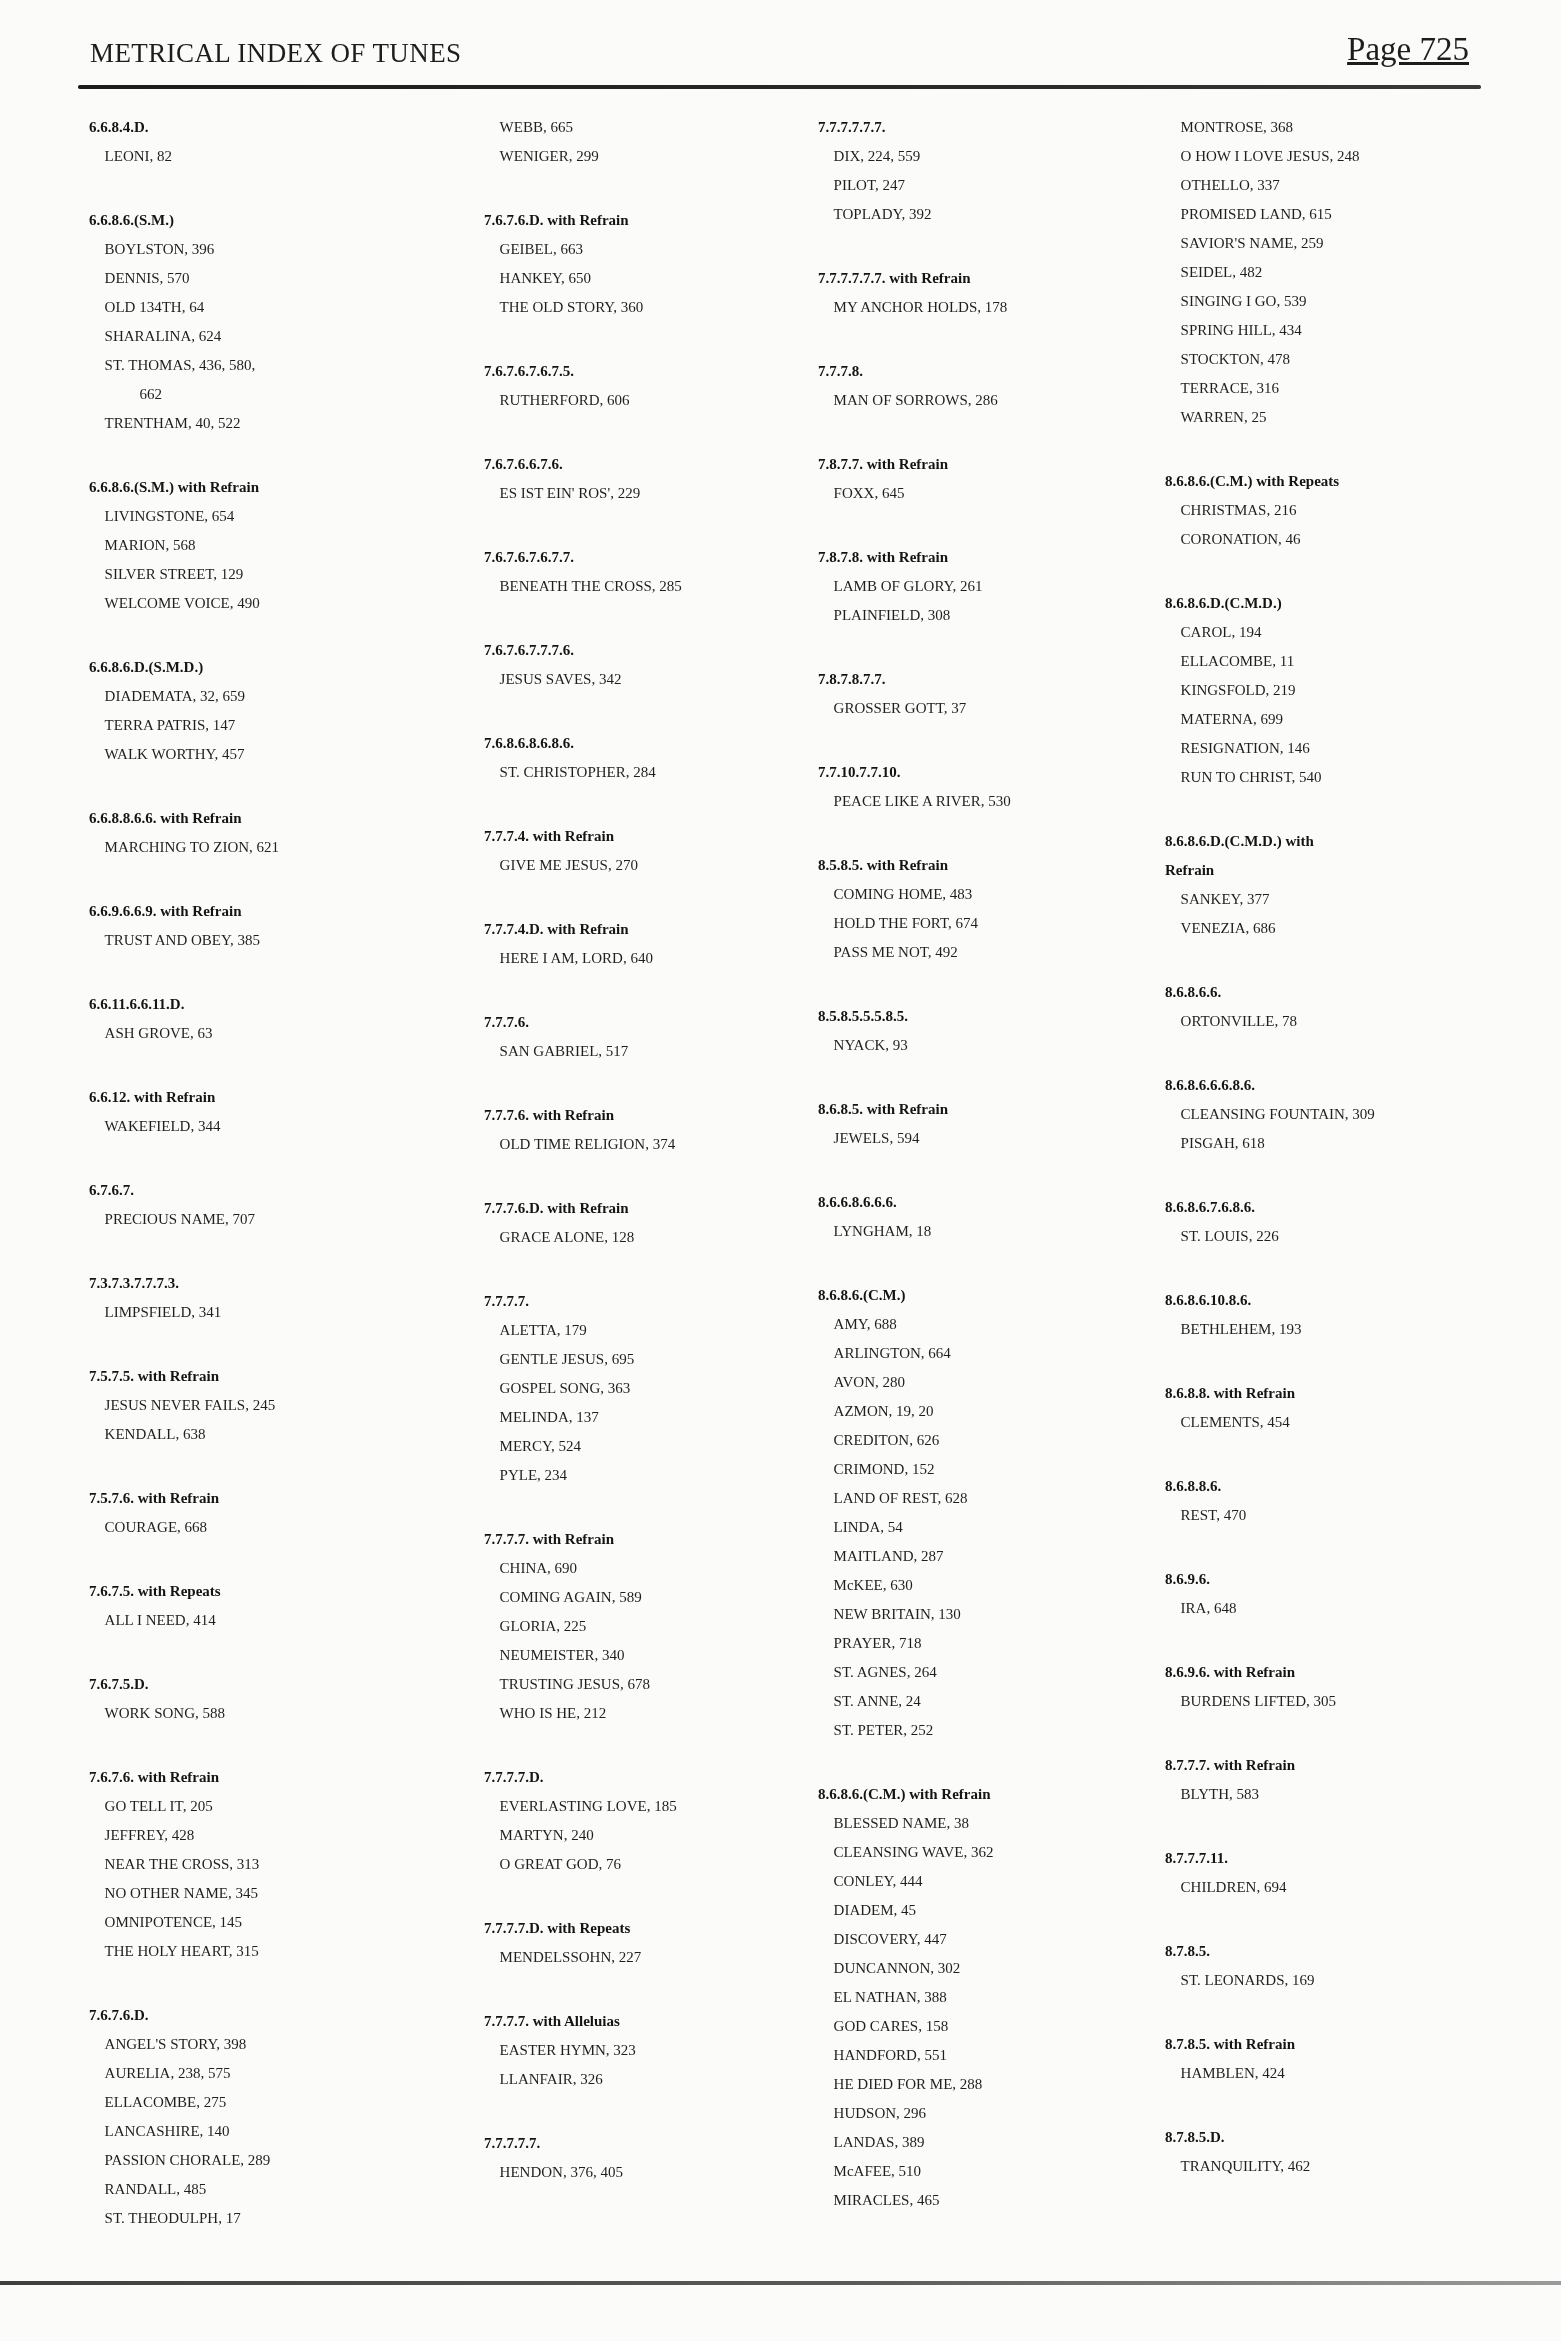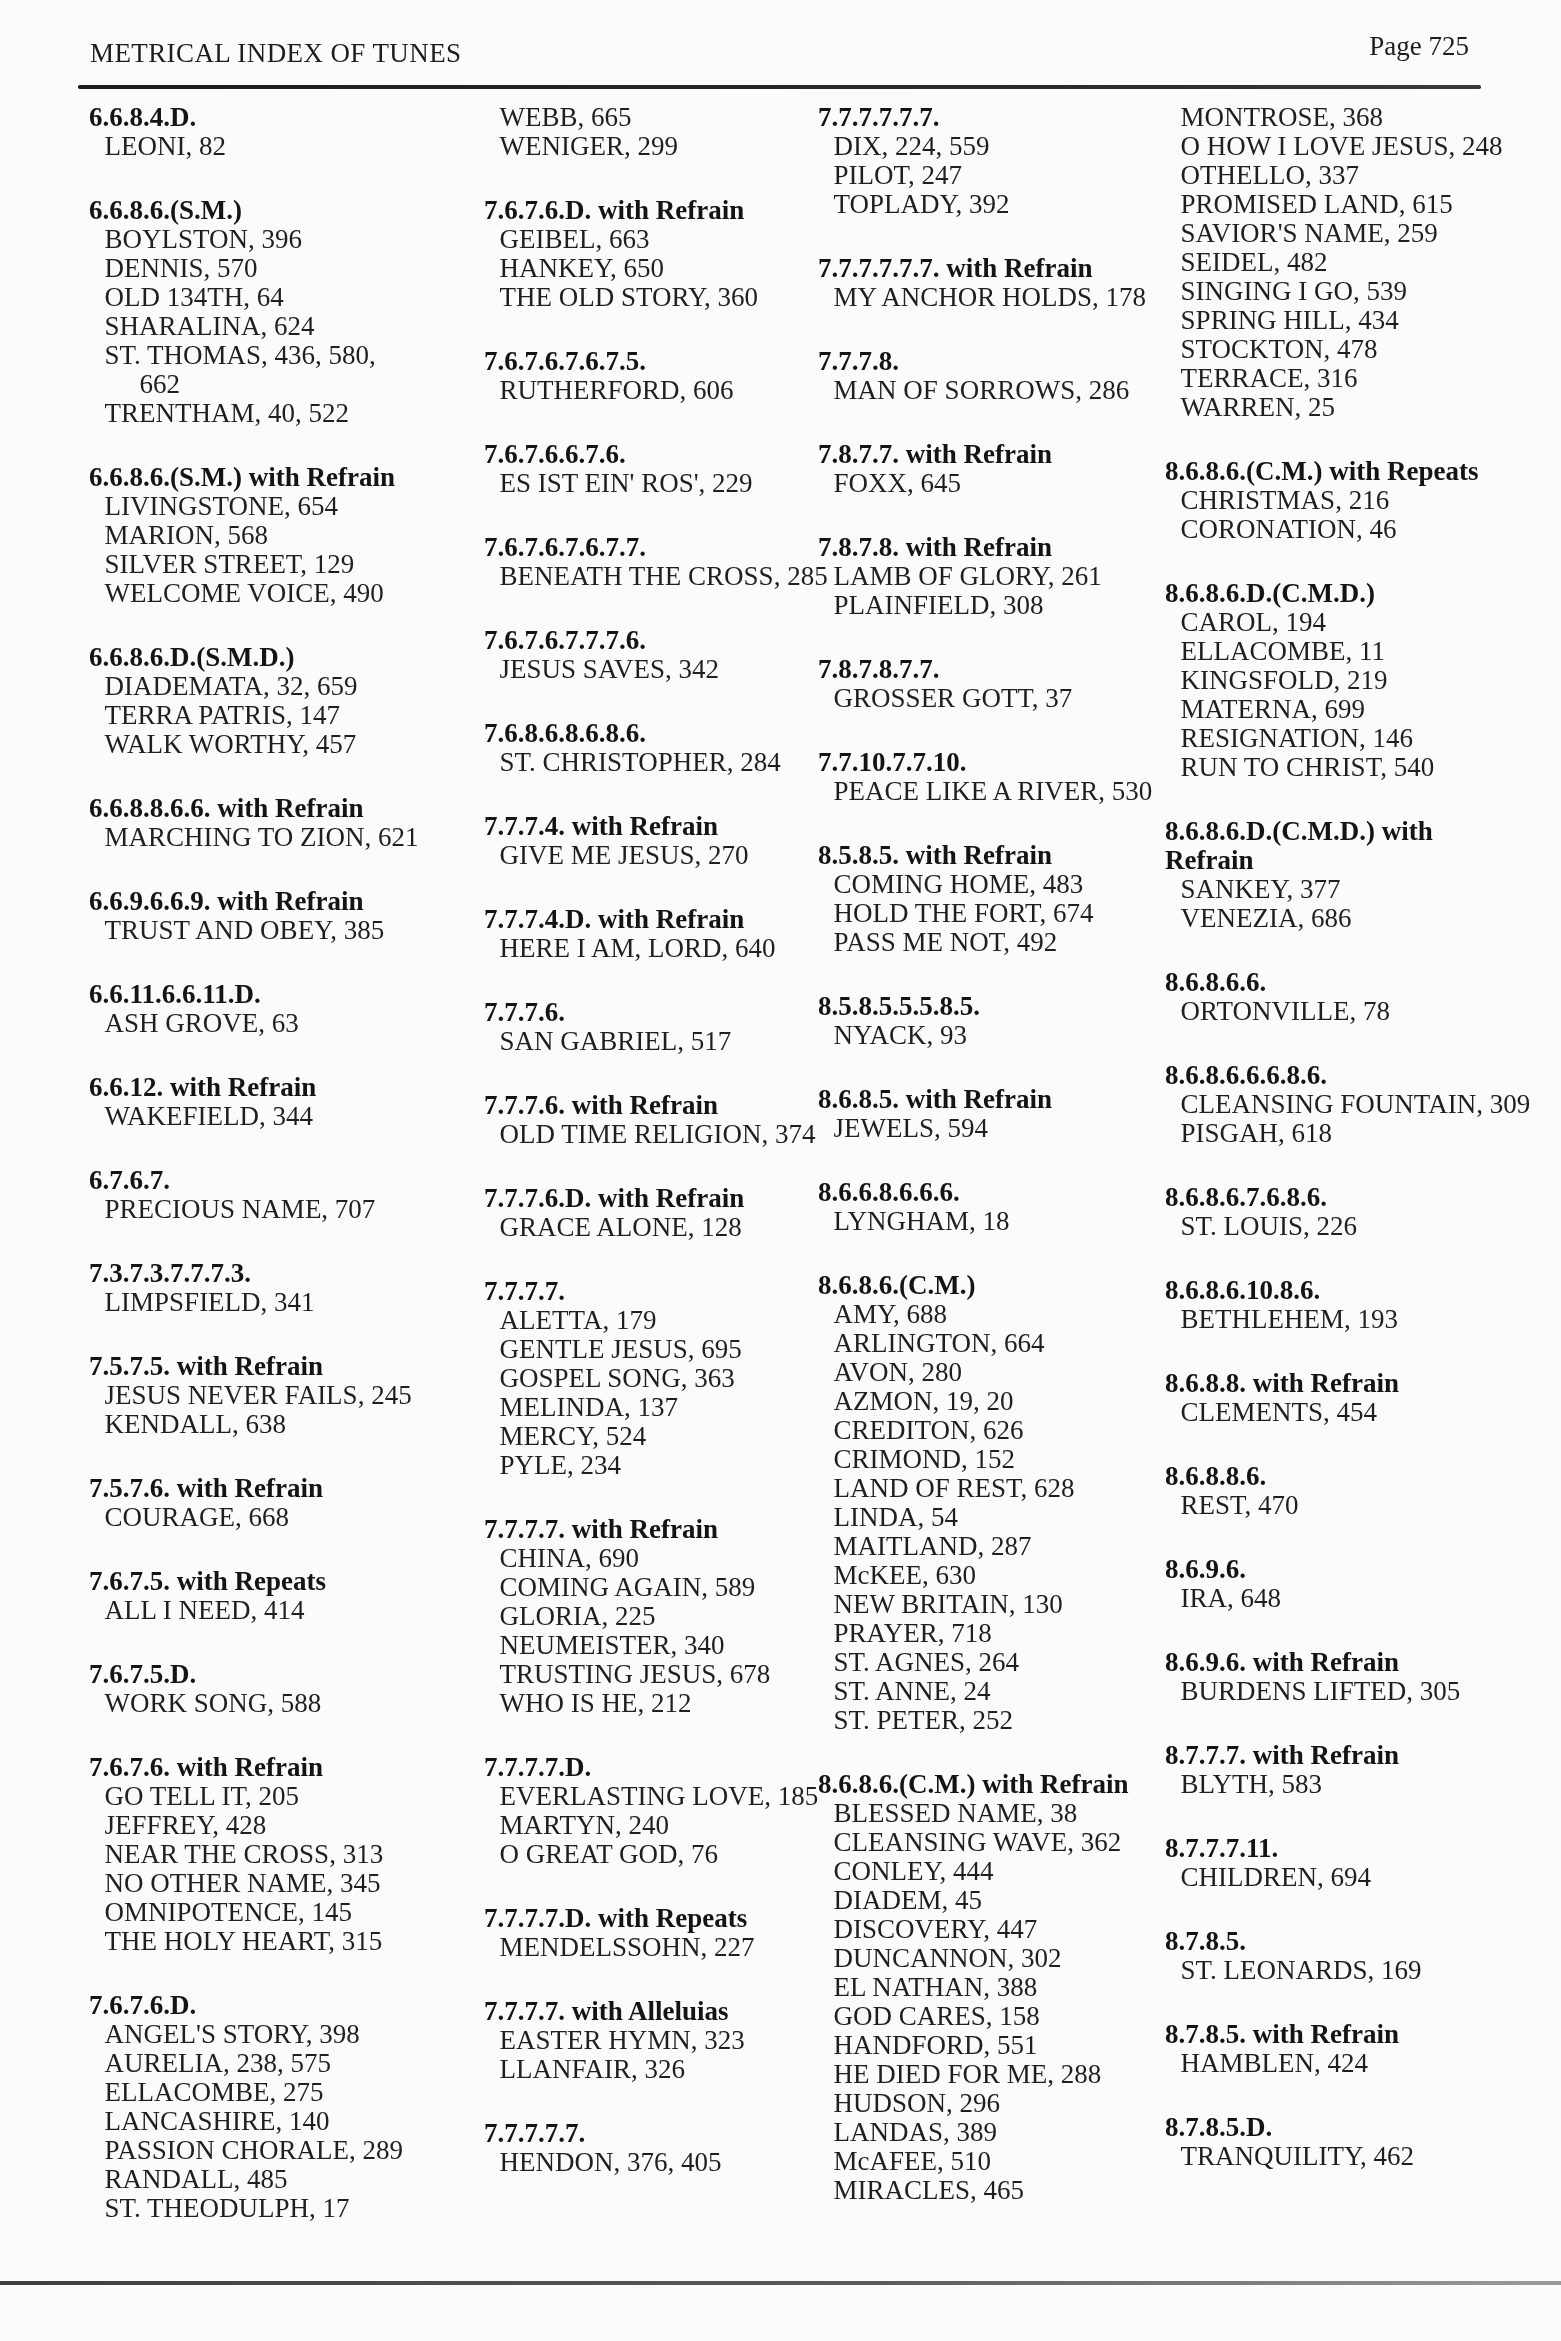--- a/index.html
+++ b/index.html
@@ -11,34 +11,34 @@
     color:#1b1b1b;
     overflow:hidden;
   }
   .hdr-title{
     position:absolute;left:90px;top:38px;
     font-size:27px;letter-spacing:0.4px;
     color:#1d1d1d;
   }
   .hdr-page{
     position:absolute;right:92px;top:31px;
-    font-size:27px;color:#1d1d1d;
+    font-size:33px;color:#1d1d1d;text-decoration:underline;
   }
   .hdr-rule{
     position:absolute;left:78px;top:85px;
     width:1403px;height:3.5px;
     background:linear-gradient(to right,#1c1c1c,#2b2b2b 70%,#3a3a3a);
     border-radius:1.7px;
   }
   .bottom-edge{
     position:absolute;left:0;top:2281px;
     width:1561px;height:4.3px;
     background:linear-gradient(to right,#3f3f3f,#5a5a5a 55%,#9b9b9b);
   }
-  .col{position:absolute;top:103px;font-size:27px;line-height:29px;}
+  .col{position:absolute;top:113px;font-size:15px;line-height:29px;}
   .col1{left:89px;width:390px;}
   .col2{left:484px;width:337px;}
   .col3{left:818px;width:351px;}
   .col4{left:1165px;width:357px;}
   .section{margin:0 0 35px 0;}
   .meter{font-weight:bold;color:#141414;}
   .meter .mline{display:block;white-space:nowrap;}
   .entry{padding-left:15.6px;color:#1f1f1f;}
   .entry .line{display:block;white-space:nowrap;}
   .entry .line.cont{padding-left:35px;}

